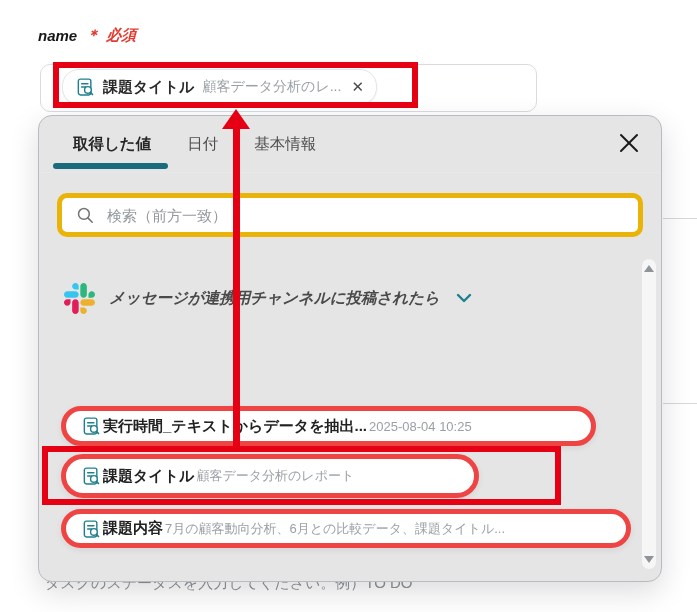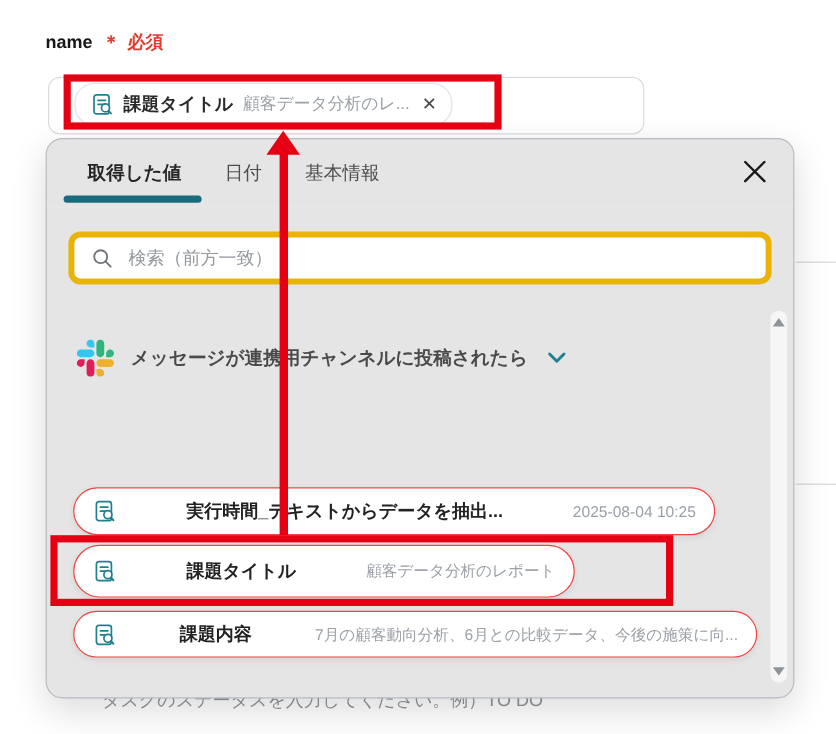--- a/index.html
+++ b/index.html
@@ -10,49 +10,49 @@
     --text-dark:#262626;
     --text-mid:#4a4a4a;
     --text-gray:#9aa0a6;
     --border-light:#d8dce0;
   }
   html,body{margin:0;padding:0;background:#fff;}
   body{font-family:"Liberation Sans","DejaVu Sans",sans-serif;}
   .stage{position:relative;width:697px;height:612px;background:#fff;overflow:hidden;}
 
   
-  .field-label{position:absolute;left:38px;top:26px;font-size:15px;font-weight:700;color:#171717;display:flex;align-items:center;gap:6px;}
+  .field-label{position:absolute;left:38px;top:26px;font-size:15px;font-weight:700;color:#171717;display:flex;align-items:center;gap:6px;font-style:italic;}
   .field-label .req{color:var(--required-red);font-weight:700;}
   .field-label .req-mark{margin-left:2px;}
   .outer-input{position:absolute;left:40px;top:64px;width:497px;height:48px;border:1px solid var(--border-light);border-radius:10px;background:#fff;box-sizing:border-box;z-index:2;}
   .chip{position:absolute;left:62px;top:69px;height:34px;display:inline-flex;align-items:center;gap:8px;padding:0 12px;border:1px solid #e3e6e9;border-radius:17px;background:#fff;box-shadow:0 1px 2px rgba(0,0,0,.06);z-index:3;white-space:nowrap;}
   .chip .t{font-size:15px;font-weight:700;color:#2b2b2b;}
   .chip .v{font-size:14px;color:var(--text-gray);}
   .chip .x{font-size:15px;color:#4a4a4a;margin-left:2px;cursor:pointer;}
   .bg-line{position:absolute;height:1px;background:#d7d7d7;z-index:1;}
-  .cutoff-text{position:absolute;left:45px;top:574px;font-size:15px;color:#8d939a;z-index:1;white-space:nowrap;margin-left:40px;}
+  .cutoff-text{position:absolute;left:45px;top:574px;font-size:15px;color:#8d939a;z-index:1;white-space:nowrap;}
 
   
   .popover{position:absolute;left:38px;top:115px;width:624px;height:467px;background:#e5e5e5;border:1px solid #b7bcc2;border-radius:14px;box-shadow:0 10px 30px rgba(0,0,0,.14);box-sizing:border-box;z-index:10;}
   .tabbar{position:absolute;left:0;top:0;width:100%;height:56px;}
   .tabs{position:absolute;left:34px;top:18px;display:flex;gap:36px;}
   .tab{font-size:15.5px;font-weight:400;color:#4e4e4e;cursor:pointer;white-space:nowrap;}
   .tab.active{color:var(--text-dark);font-weight:700;}
   .tab-underline{position:absolute;left:14px;top:47px;width:115px;height:6px;border-radius:3px;background:var(--accent-dark);}
   .close-btn{position:absolute;right:20px;top:15px;width:24px;height:24px;cursor:pointer;}
   .tab-divider{position:absolute;left:0;top:56px;width:100%;height:1px;background:#e8e8e8;}
   .searchbox{position:absolute;left:18px;top:77px;width:586px;height:44px;border:5px solid #eab308;border-radius:10px;box-sizing:border-box;display:flex;align-items:center;gap:10px;padding:0 14px;background:#fff;}
   .searchbox input{border:none;outline:none;font-size:15px;color:#333;flex:1;font-family:inherit;background:transparent;}
   .searchbox input::placeholder{color:#93989d;}
 
-  .group-row{position:absolute;display:flex;align-items:center;gap:14px;cursor:pointer;}
+  .group-row{position:absolute;display:flex;align-items:center;gap:14px;cursor:pointer;font-style:italic;}
   .group-row .glabel{font-size:15.5px;font-weight:700;color:var(--text-mid);white-space:nowrap;}
   .group-row .chev{margin-left:2px;display:flex;align-items:center;}
 
-  .pill{position:absolute;display:flex;align-items:center;gap:2px;padding:0 15px;background:#fff;border:1px solid #ef4444;border-radius:22px;box-shadow:0 2px 6px rgba(0,0,0,.08);box-sizing:border-box;cursor:pointer;overflow:hidden;white-space:nowrap;justify-content:space-between;}
+  .pill{position:absolute;display:flex;align-items:center;gap:2px;padding:0 15px;background:#fff;border:5px solid #ef4444;border-radius:22px;box-shadow:0 2px 6px rgba(0,0,0,.08);box-sizing:border-box;cursor:pointer;overflow:hidden;white-space:nowrap;}
   .pill .pt{font-size:15px;font-weight:700;color:#222;}
   .pill .pv{font-size:13px;color:var(--text-gray);}
   .pill1{left:22px;top:290px;width:535px;height:40px;}
   .pill2{left:22px;top:338px;width:418px;height:44px;}
   .pill3{left:22px;top:393px;width:570px;height:39px;}
 
   .scrollbar{position:absolute;left:603px;top:143px;width:14px;height:310px;background:#f6f6f6;border-radius:7px;display:flex;flex-direction:column;justify-content:space-between;align-items:center;padding:6px 0;box-sizing:border-box;}
   .tri-up{width:0;height:0;border-left:5px solid transparent;border-right:5px solid transparent;border-bottom:7px solid #8f9499;}
   .tri-down{width:0;height:0;border-left:5px solid transparent;border-right:5px solid transparent;border-top:7px solid #8f9499;}
 
@@ -162,21 +162,21 @@
 
     <div class="pill pill3">
       <svg class="icon-doc" width="20" height="20" viewBox="0 0 24 24" fill="none">
         <rect x="4" y="2.5" width="15" height="19" rx="2.5" stroke="var(--accent)" stroke-width="1.7"></rect>
         <line x1="8" y1="8" x2="15.5" y2="8" stroke="var(--accent)" stroke-width="1.7" stroke-linecap="round"></line>
         <line x1="8" y1="12" x2="13" y2="12" stroke="var(--accent)" stroke-width="1.7" stroke-linecap="round"></line>
         <circle cx="15.5" cy="15.5" r="4" fill="#fff" stroke="var(--accent)" stroke-width="1.7"></circle>
         <line x1="18.5" y1="18.5" x2="21" y2="21" stroke="var(--accent)" stroke-width="2" stroke-linecap="round"></line>
       </svg>
       <span class="pt">課題内容</span>
-      <span class="pv">7月の顧客動向分析、6月との比較データ、今後の施策に向...</span>
+      <span class="pv">7月の顧客動向分析、6月との比較データ、課題タイトル...</span>
     </div>
 
     <div class="scrollbar">
       <div class="tri-up"></div>
       <div class="tri-down"></div>
     </div>
   </div>
 
   <div class="anno anno-rect-chip"></div>
   <div class="anno anno-rect-item"></div>

